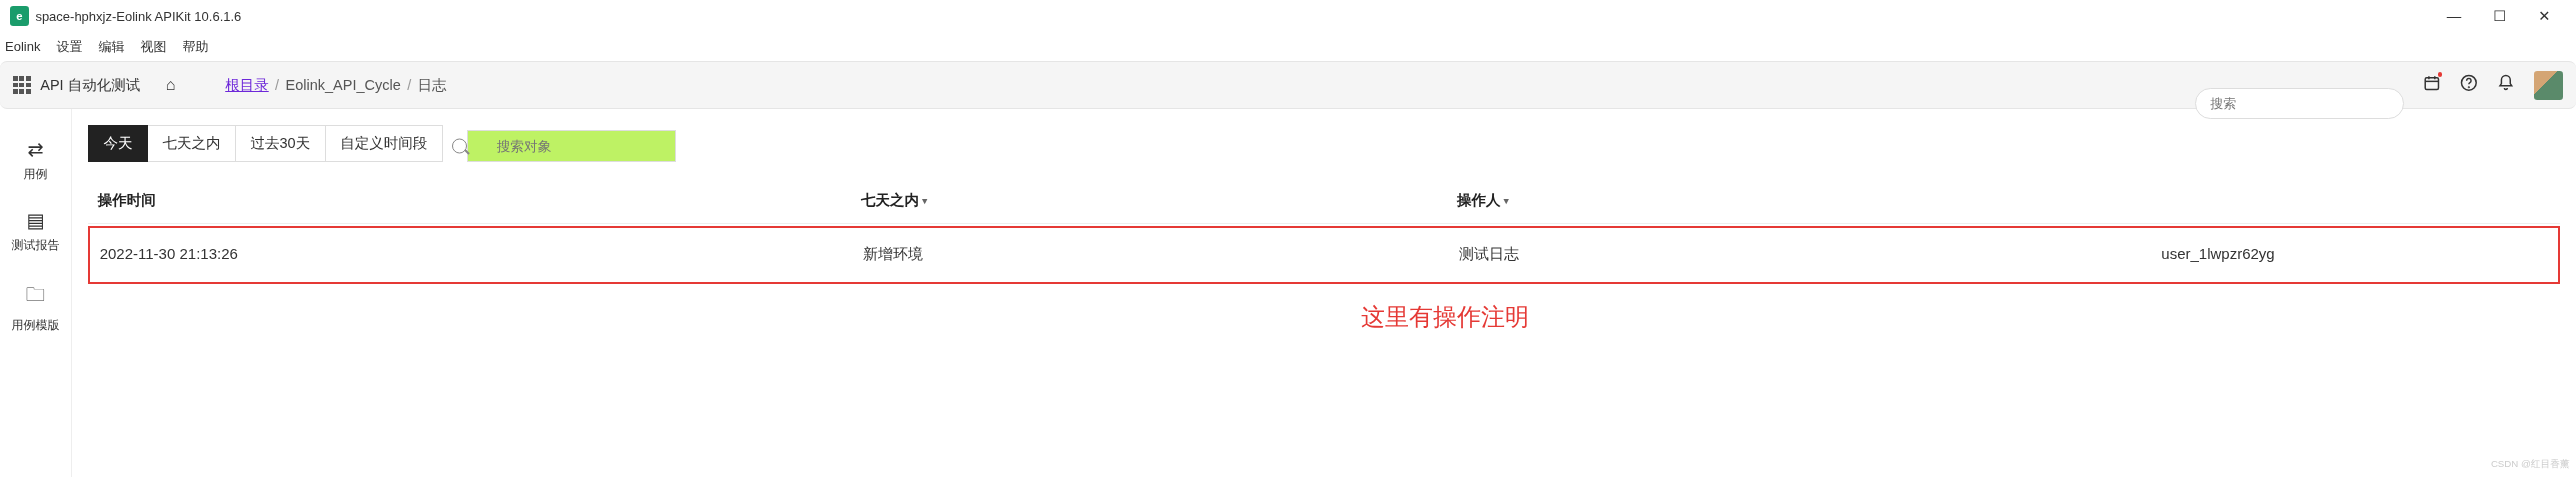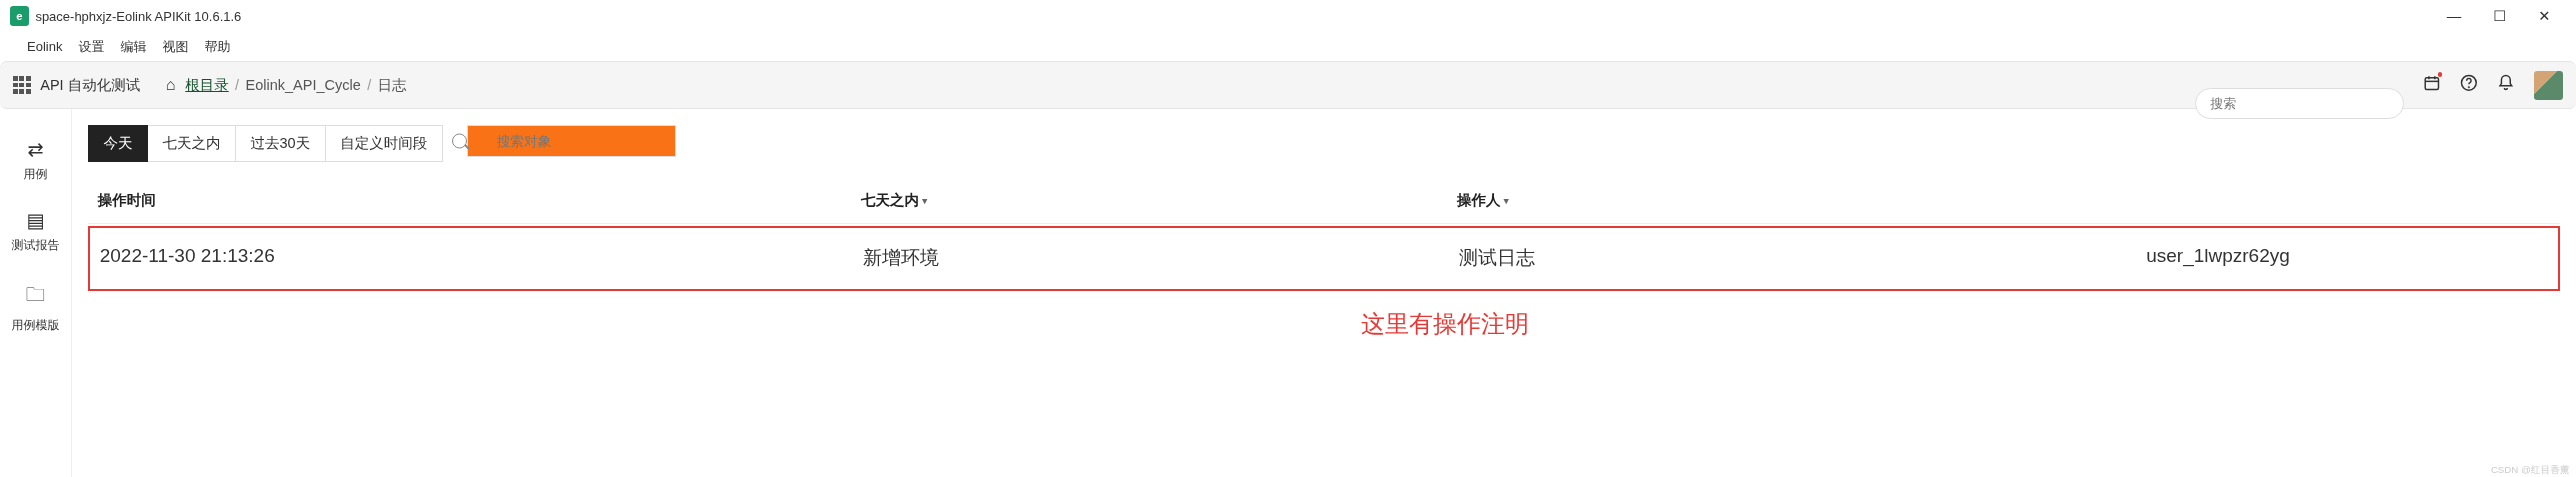--- a/index.html
+++ b/index.html
@@ -6,75 +6,75 @@
     body { background: #fff; width: 2576px; height: 478px; overflow: hidden; }
     
     
     .titlebar { height: 32px; display: flex; align-items: center; padding: 0 9.7px; background: #fff; }
     .titlebar .app-icon { width: 19.3px; height: 19.3px; background: #1a9c6b; border-radius: 3.2px; display: flex; align-items: center; justify-content: center; color: #fff; font-size: 11.3px; font-weight: bold; margin-right: 6.4px; }
     .titlebar .title { font-size: 13px; color: #333; }
     .titlebar .win-controls { margin-left: auto; display: flex; gap: 32px; padding-right: 16px; }
     .titlebar .win-controls span { font-size: 14.5px; color: #333; cursor: pointer; }
     
     
-    .menubar { height: 29px; display: flex; align-items: center; padding: 0 27px; background: #fff; gap: 16px; }
+    .menubar { height: 29px; display: flex; align-items: center; padding: 0 5px; background: #fff; gap: 16px; }
     .menubar span { font-size: 13px; color: #333; cursor: pointer; }
     
     
     .toolbar { height: 48px; display: flex; align-items: center; padding: 0 13px; background: #f5f5f5; border-top: 0.8px solid #e5e5e5; border-bottom: 0.8px solid #e5e5e5; border-radius: 7px; }
     .toolbar .left-group { display: flex; align-items: center; gap: 9.7px; }
     .toolbar .apps-icon { display: grid; grid-template-columns: repeat(3, 4.8px); grid-template-rows: repeat(3, 4.8px); gap: 1.6px; }
     .toolbar .apps-icon div { background: #555; }
     .toolbar .section-title { font-size: 14.5px; color: #333; margin-right: 16px; }
     .toolbar .home-icon { font-size: 16px; color: #333; }
     .toolbar .breadcrumb { display: flex; align-items: center; gap: 6.4px; font-size: 14.5px; color: #555; }
-    .toolbar .breadcrumb .root { text-decoration: underline; color: #14532d; }
+    .toolbar .breadcrumb .root { text-decoration: underline; color: #6d28d9; margin-left: 40px; }
     .toolbar .breadcrumb .sep { color: #999; }
     .toolbar .right-group { margin-left: auto; display: flex; align-items: center; gap: 19.3px; }
     .toolbar .search-box { width: 209px; height: 31px; border: 0.8px solid #ddd; border-radius: 15.3px; padding: 0 14.5px; font-size: 13px; color: #999; background: #fff; outline: none; margin-top: 36px; }
     .toolbar .icon-btn { font-size: 17.7px; color: #333; cursor: pointer; position: relative; }
     .toolbar .icon-btn.cal::after { content: ''; position: absolute; top: -1.6px; right: -1.6px; width: 4.8px; height: 4.8px; background: #e53935; border-radius: 50%; }
     .toolbar .avatar { width: 29px; height: 29px; border-radius: 3.2px; background: linear-gradient(135deg, #d4a574 40%, #5a8a6a 40%); }
     
     
     .main { display: flex; height: calc(100% - 110px); }
     .sidebar { width: 72px; background: #fff; border-right: 0.8px solid #eee; padding-top: 16px; }
     .sidebar .nav-item { display: flex; flex-direction: column; align-items: center; padding: 13px 0; cursor: pointer; gap: 4.8px; }
     .sidebar .nav-item .icon { font-size: 19.3px; color: #333; }
     .sidebar .nav-item .label { font-size: 12px; color: #333; }
     
     .content { flex: 1; padding: 16px 0 0 0; }
     
     
-    .filter-row { display: flex; align-items: flex-start; gap: 0; padding: 0 16px; margin-bottom: 16px; }
+    .filter-row { display: flex; align-items: flex-end; gap: 0; padding: 0 16px; margin-bottom: 16px; }
     .filter-btn { padding: 8px 14.5px; font-size: 14.5px; color: #333; background: #fff; border: 0.8px solid #ddd; cursor: pointer; }
     .filter-btn.active { background: #222; color: #fff; border-color: #222; }
     .filter-btn + .filter-btn { border-left: none; }
-    .search-obj { margin-left: 24px; width: 209px; height: 32px; border: 0.8px solid #ddd; padding: 0 9.7px 0 29px; font-size: 13.7px; outline: none; background: #f97316; }
+    .search-obj { margin-left: 24px; width: 209px; height: 32px; border: 0.8px solid #ddd; padding: 0 9.7px 0 29px; font-size: 13.7px; outline: none; background: #bef264; }
     .search-obj-wrap { position: relative; }
     .search-obj-wrap::before { content: ''; position: absolute; left: 9.7px; top: 50%; transform: translateY(-50%); width: 13px; height: 13px; border: 1.6px solid #888; border-radius: 50%; }
     .search-obj-wrap::after { content: ''; position: absolute; left: 21px; top: calc(50% + 4.8px); width: 6.4px; height: 1.6px; background: #888; transform: rotate(45deg); }
     
     
     .table-wrap { padding: 0 16px; }
     .thead { display: flex; padding: 13px 0; border-bottom: 0.8px solid #eee; }
     .thead .th { font-size: 14.5px; font-weight: bold; color: #222; display: flex; align-items: center; gap: 3.2px; }
     .thead .th .dd { font-size: 9.7px; color: #666; }
     .col-time { width: 773px; padding-left: 9.7px; }
     .col-type { width: 596px; }
     .col-obj { width: 419px; }
     .col-op { flex: 1; text-align: center; }
     
     .trow-wrap { border: 2.4px solid #e53935; padding: 0; margin-top: 1.6px; }
     .trow { display: flex; padding: 17.7px 0; }
-    .trow .td { font-size: 19px; color: #333; }
+    .trow .td { font-size: 15px; color: #333; }
     
     .annotation { font-size: 24px; color: #e53935; text-align: center; margin-top: 17px; padding-left: 242px; }
     
-    .watermark { position: absolute; bottom: 0; right: 6.4px; font-size: 9.7px; color: #ccc; }
+    .watermark { position: absolute; bottom: 6px; right: 6.4px; font-size: 9.7px; color: #ccc; }
   </style>
 </head>
 <body>
 
 <div class="titlebar">
   <div class="app-icon">e</div>
   <div class="title">space-hphxjz-Eolink APIKit 10.6.1.6</div>
   <div class="win-controls">
     <span>—</span>
     <span>☐</span>

